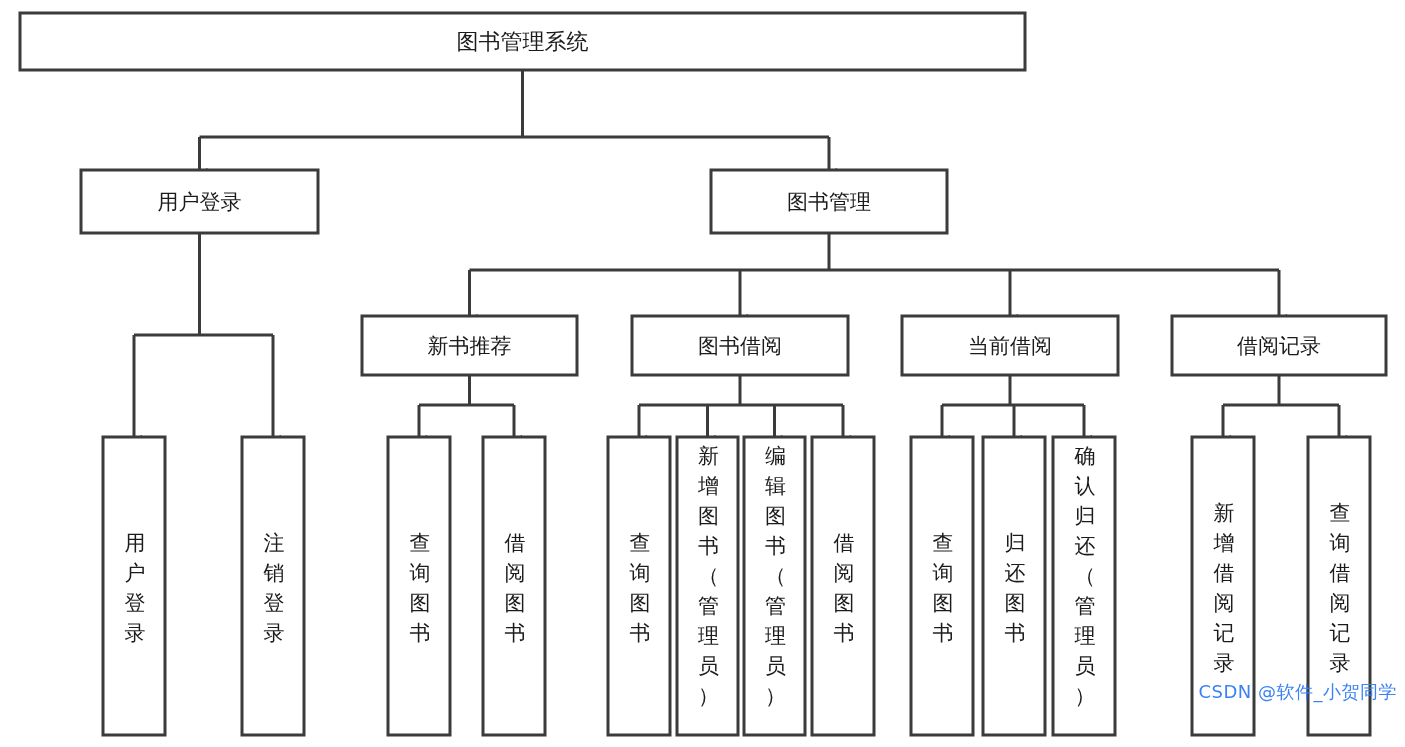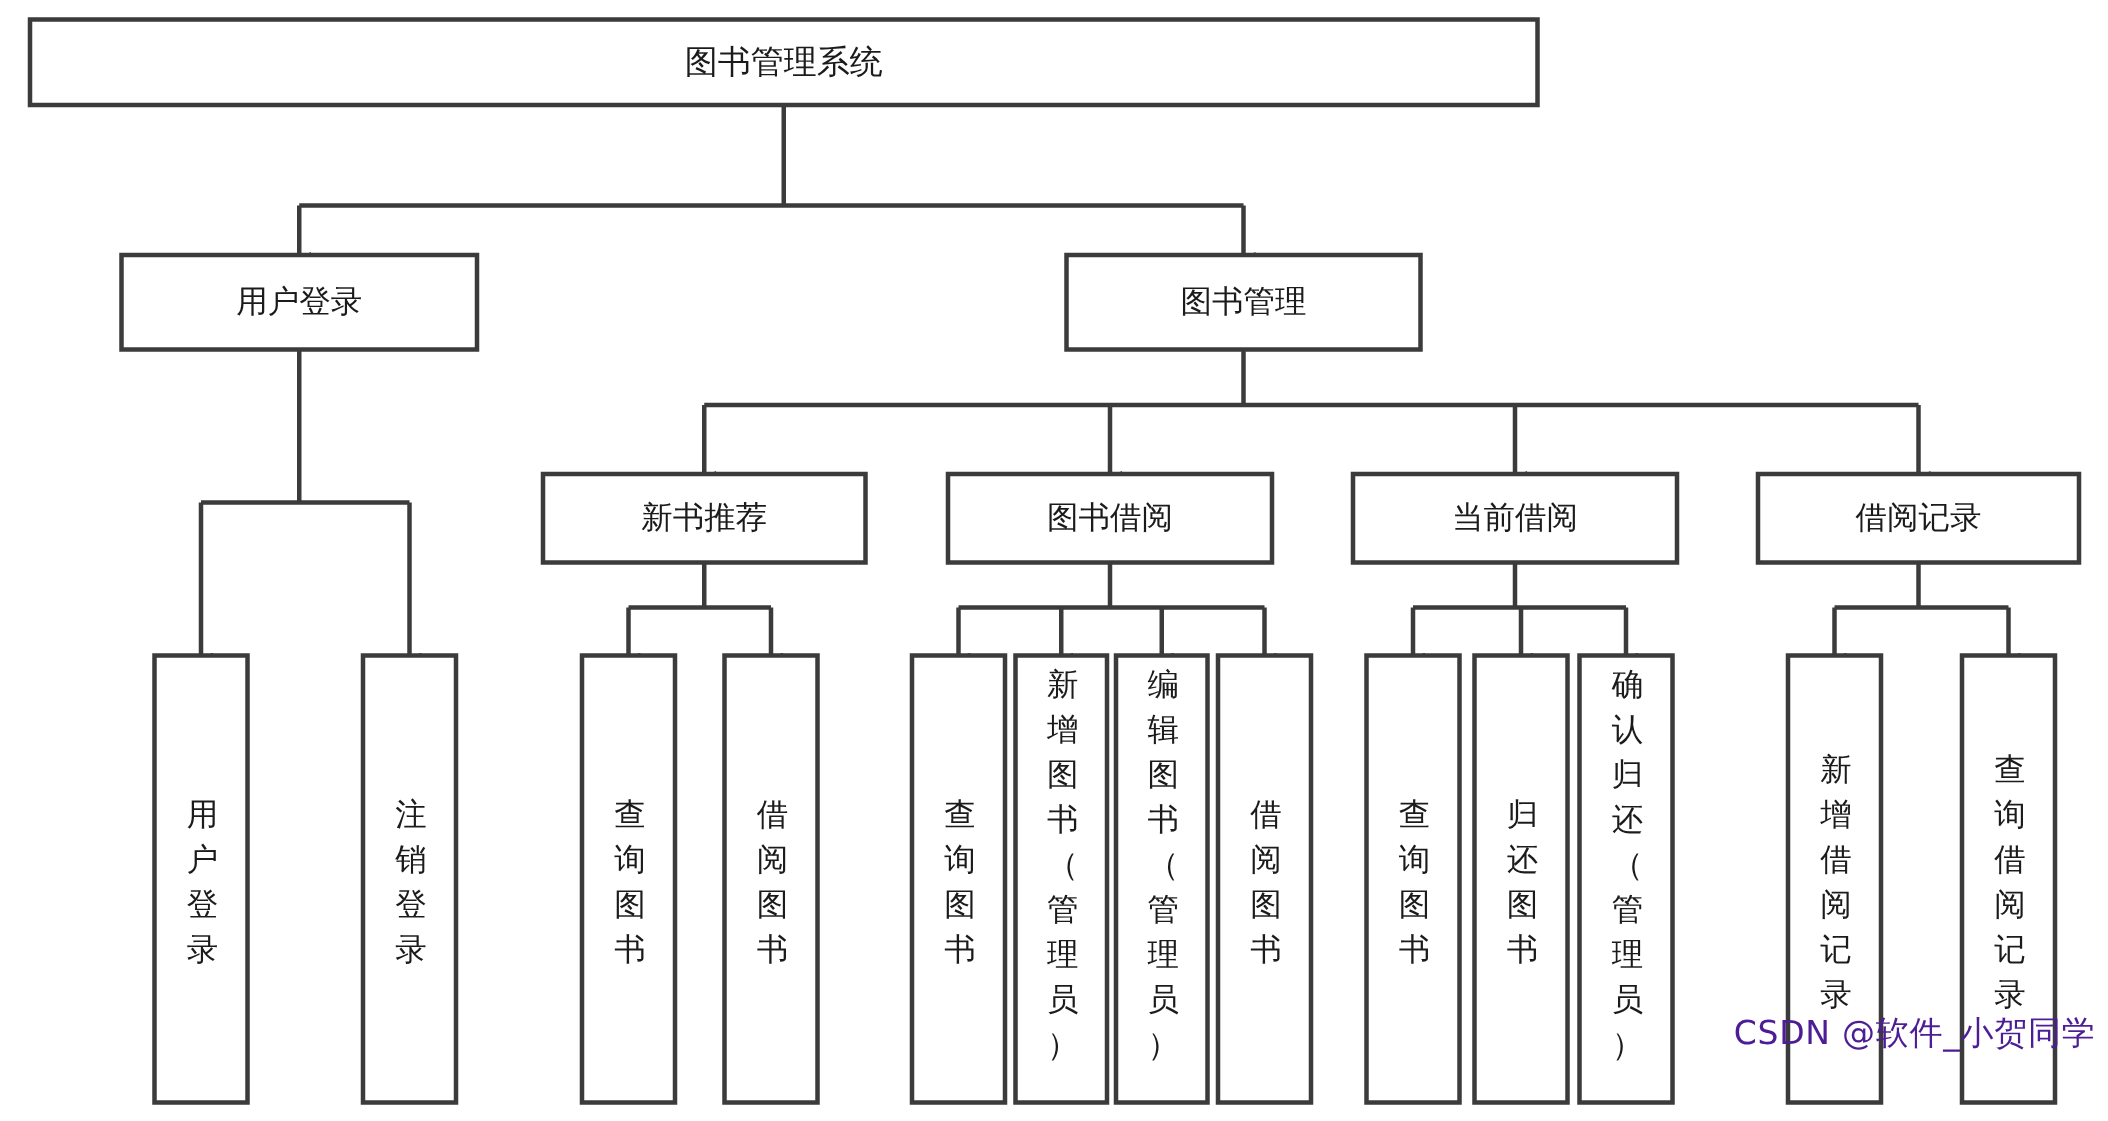--- a/index.html
+++ b/index.html
@@ -54,22 +54,22 @@
     stroke-linecap: butt;
   }
   .arrow-head {
     fill: #3b3b3b;
     stroke: none;
   }
   .watermark {
     position: absolute;
     right: 8px;
     bottom: 4px;
-    color: #4c1d95;
-    font-size: 22px;
+    color: #3b82f6;
+    font-size: 18px;
     font-family: "DejaVu Sans", "Liberation Sans", sans-serif;
     white-space: nowrap;
     letter-spacing: 0.5px;
     pointer-events: none;
   }
 </style>
 </head>
 <body>
 
 <div id="diagram-root">

